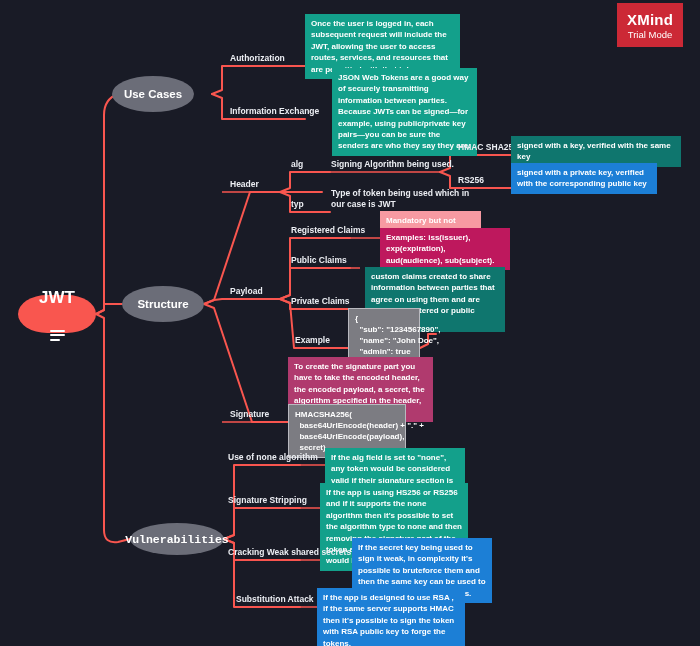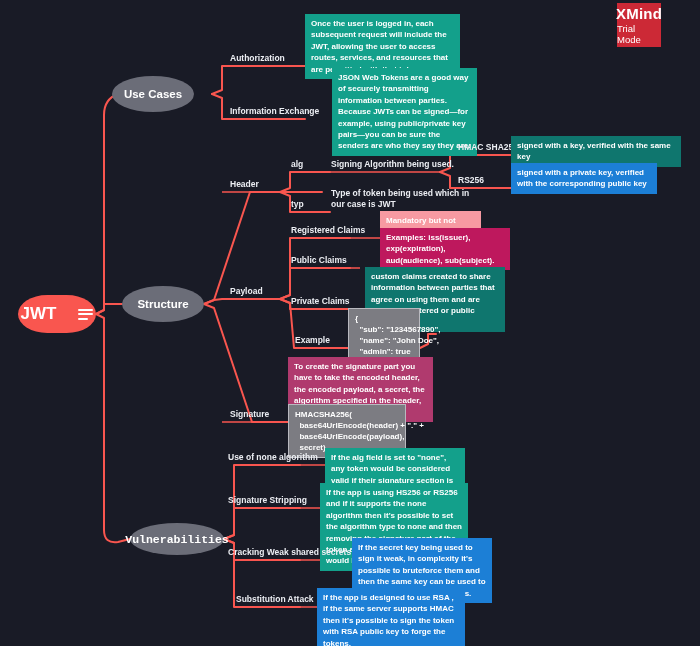--- a/index.html
+++ b/index.html
@@ -14,20 +14,21 @@
   #edges { position: absolute; left: 0; top: 0; width: 700px; height: 646px; pointer-events: none; }
 
   
   .root-node {
     position: absolute;
     background: #f9564f;
     color: #ffffff;
     font-size: 17px; font-weight: bold;
     display: flex; align-items: center; justify-content: center; gap: 22px;
     border-radius: 40px / 26px;
+    flex-direction: column;
   }
   .notes-icon { display: flex; flex-direction: column; gap: 2.5px; }
   .notes-icon i { display: block; height: 2px; background: #fff; border-radius: 1px; }
   .notes-icon i:nth-child(1) { width: 15px; }
   .notes-icon i:nth-child(2) { width: 15px; }
   .notes-icon i:nth-child(3) { width: 10px; }
 
   
   .branch-node {
     position: absolute;
@@ -151,21 +152,21 @@
       <line x1="290" y1="268" x2="360" y2="268"></line>
       <line x1="290" y1="309" x2="420" y2="309"></line>
       <line x1="294" y1="348" x2="380" y2="348"></line>
       <line x1="234" y1="465" x2="390" y2="465"></line>
       <line x1="234" y1="508" x2="390" y2="508"></line>
       <line x1="234" y1="560" x2="390" y2="560"></line>
       <line x1="234" y1="607" x2="390" y2="607"></line>
     </g>
   </svg>
 
-  <div class="watermark" style="left:617px; top:3px; width:44px; height:44px;">
+  <div class="watermark" style="left:617px; top:3px; width:66px; height:44px;">
     <span class="wm-title">XMind</span>
     <span class="wm-sub">Trial Mode</span>
   </div>
 
   <div class="root-node" style="left:18px; top:295px; width:78px; height:38px;">
     <span>JWT</span>
     <span class="notes-icon">
         <i></i>
         <i></i>
         <i></i>

